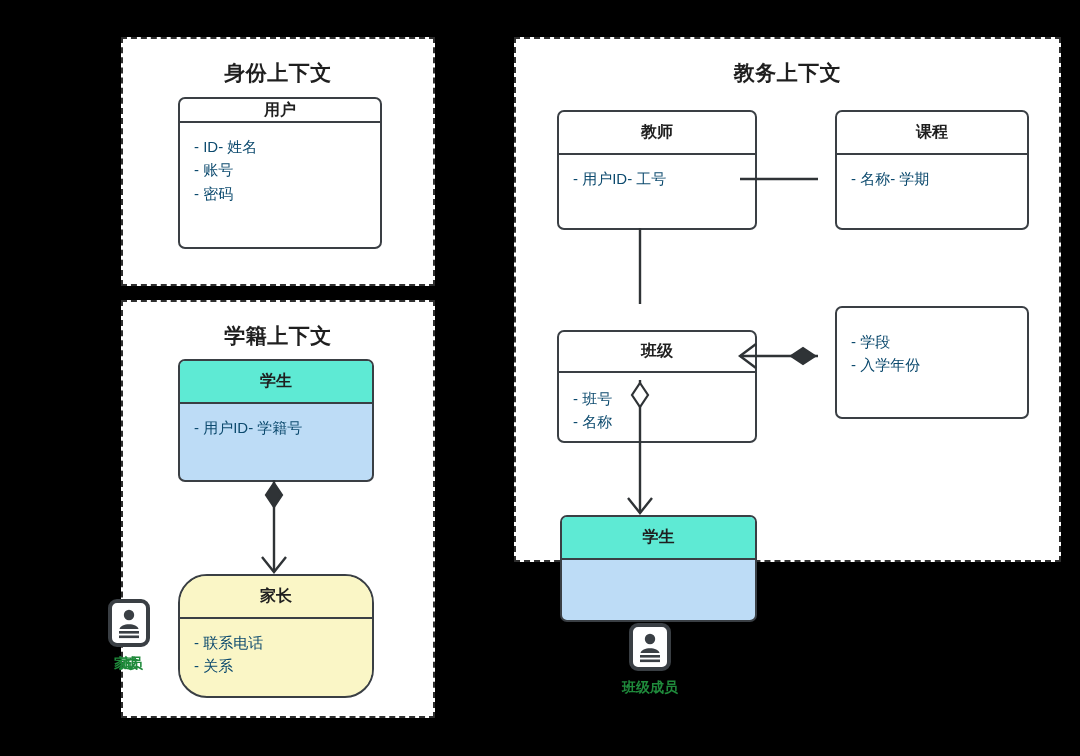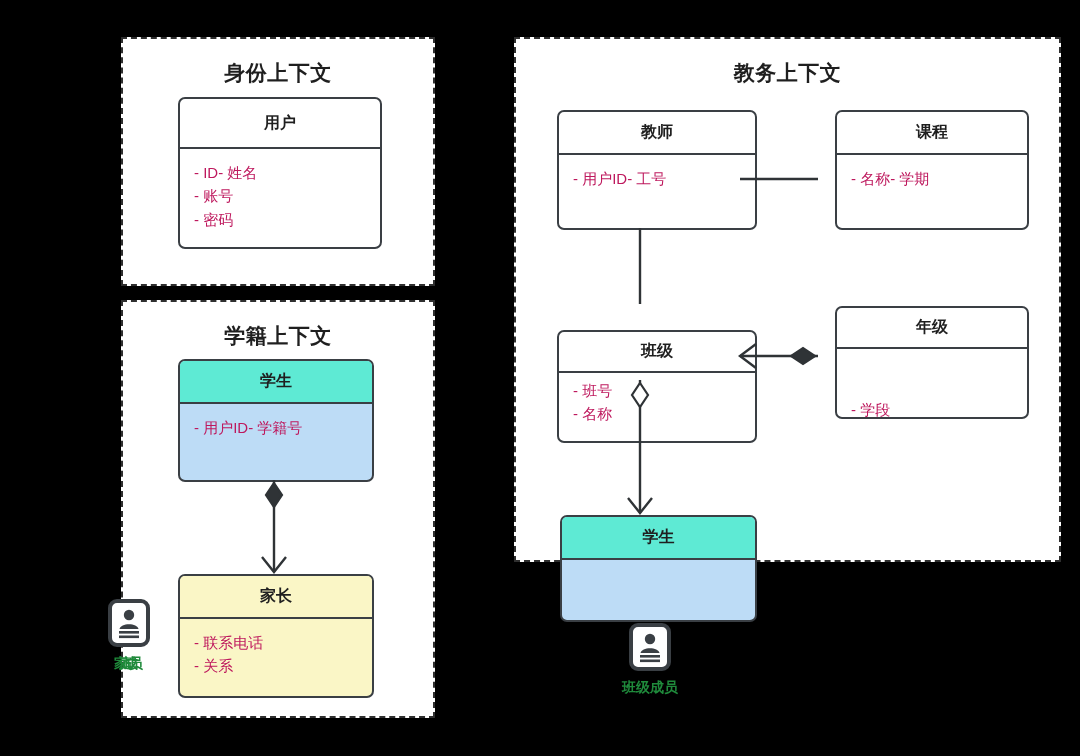--- a/index.html
+++ b/index.html
@@ -60,28 +60,28 @@
     color: #1f1f1f;
     border-bottom: 2px solid #3a3f44;
     display: flex;
     align-items: center;
     justify-content: center;
   }
   .uml .uml-body {
     box-sizing: border-box;
     padding: 12px 14px 8px 14px;
     font-size: 15px;
-    color: #be185d;
+    color: #0c4a6e;
     line-height: 1.55;
     white-space: pre-line;
   }
   .uml.blue { background: #bddcf6; }
   .uml.blue .uml-head { background: #5eead4; }
   .uml.blue .uml-body { background: #bddcf6; }
-  .uml.yellow { background: #faf6c6; }
+  .uml.yellow { background: #faf6c6; border-radius: 29px; }
   .uml.yellow .uml-head { background: #faf6c6; }
   .uml.yellow .uml-body { background: #faf6c6; }
 
   
   #links {
     position: absolute;
     left: 0; top: 0;
     width: 1080px;
     height: 756px;
     pointer-events: none;
@@ -118,21 +118,21 @@
 </style>
 </head>
 <body>
 
 <div id="canvas">
 
   <div class="context" style="left:121px; top:37px; width:314px; height:249px;">
     <div class="context-title" style="top:20px;">身份上下文</div>
 
     <div class="uml" style="left:55px; top:58px; width:204px; height:152px;">
-      <div class="uml-head" style="height:50px;">用户</div>
+      <div class="uml-head" style="height:24px;">用户</div>
       <div class="uml-body">- ID- 姓名
 - 账号
 - 密码</div>
     </div>
   </div>
 
   <div class="context" style="left:121px; top:300px; width:314px; height:418px;">
     <div class="context-title" style="top:20px;">学籍上下文</div>
 
     <div class="uml blue" style="left:55px; top:57px; width:196px; height:123px;">
@@ -155,27 +155,26 @@
       <div class="uml-body">- 用户ID- 工号</div>
     </div>
 
     <div class="uml" style="left:319px; top:71px; width:194px; height:120px;">
       <div class="uml-head" style="height:43px;">课程</div>
       <div class="uml-body">- 名称- 学期</div>
     </div>
 
     <div class="uml" style="left:41px; top:267px; width:200px; height:113px;margin-top:24px;">
       <div class="uml-head" style="height:41px;">班级</div>
-      <div class="uml-body" style="padding-top:6px;">- 班号
+      <div class="uml-body" style="padding-top:14px;">- 班号
 - 名称</div>
     </div>
 
     <div class="uml" style="left:319px; top:267px; width:194px; height:113px;">
-      <div class="uml-head" style="height:41px;">年级</div>
-      <div class="uml-body" style="padding-top:2px;margin-top:47px;">- 学段
+      <div class="uml-body" style="padding-top:22px;">- 学段
 - 入学年份</div>
     </div>
 
     <div class="uml blue" style="left:44px; top:476px; width:197px; height:107px;">
       <div class="uml-head" style="height:43px;">学生</div>
     </div>
   </div>
 
   <svg id="links" viewBox="0 0 1080 756" width="1080" height="756">
 

